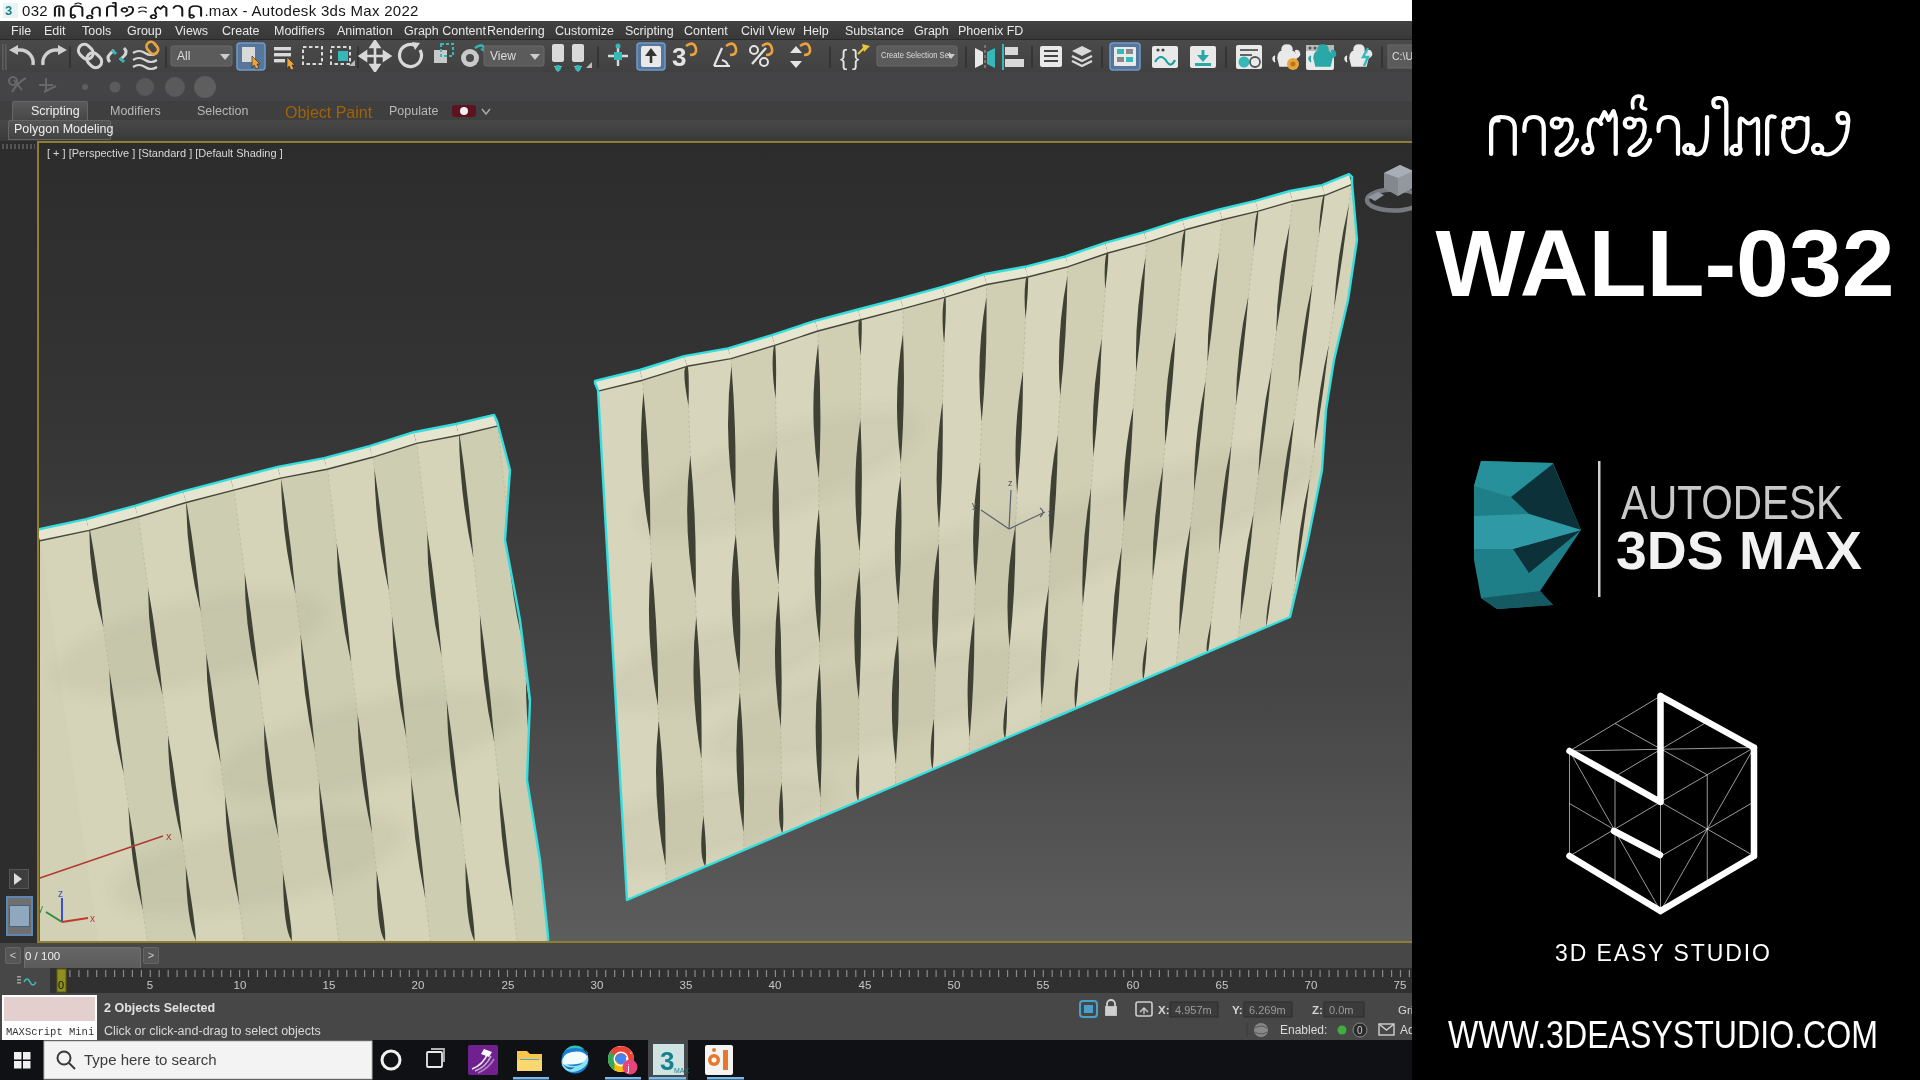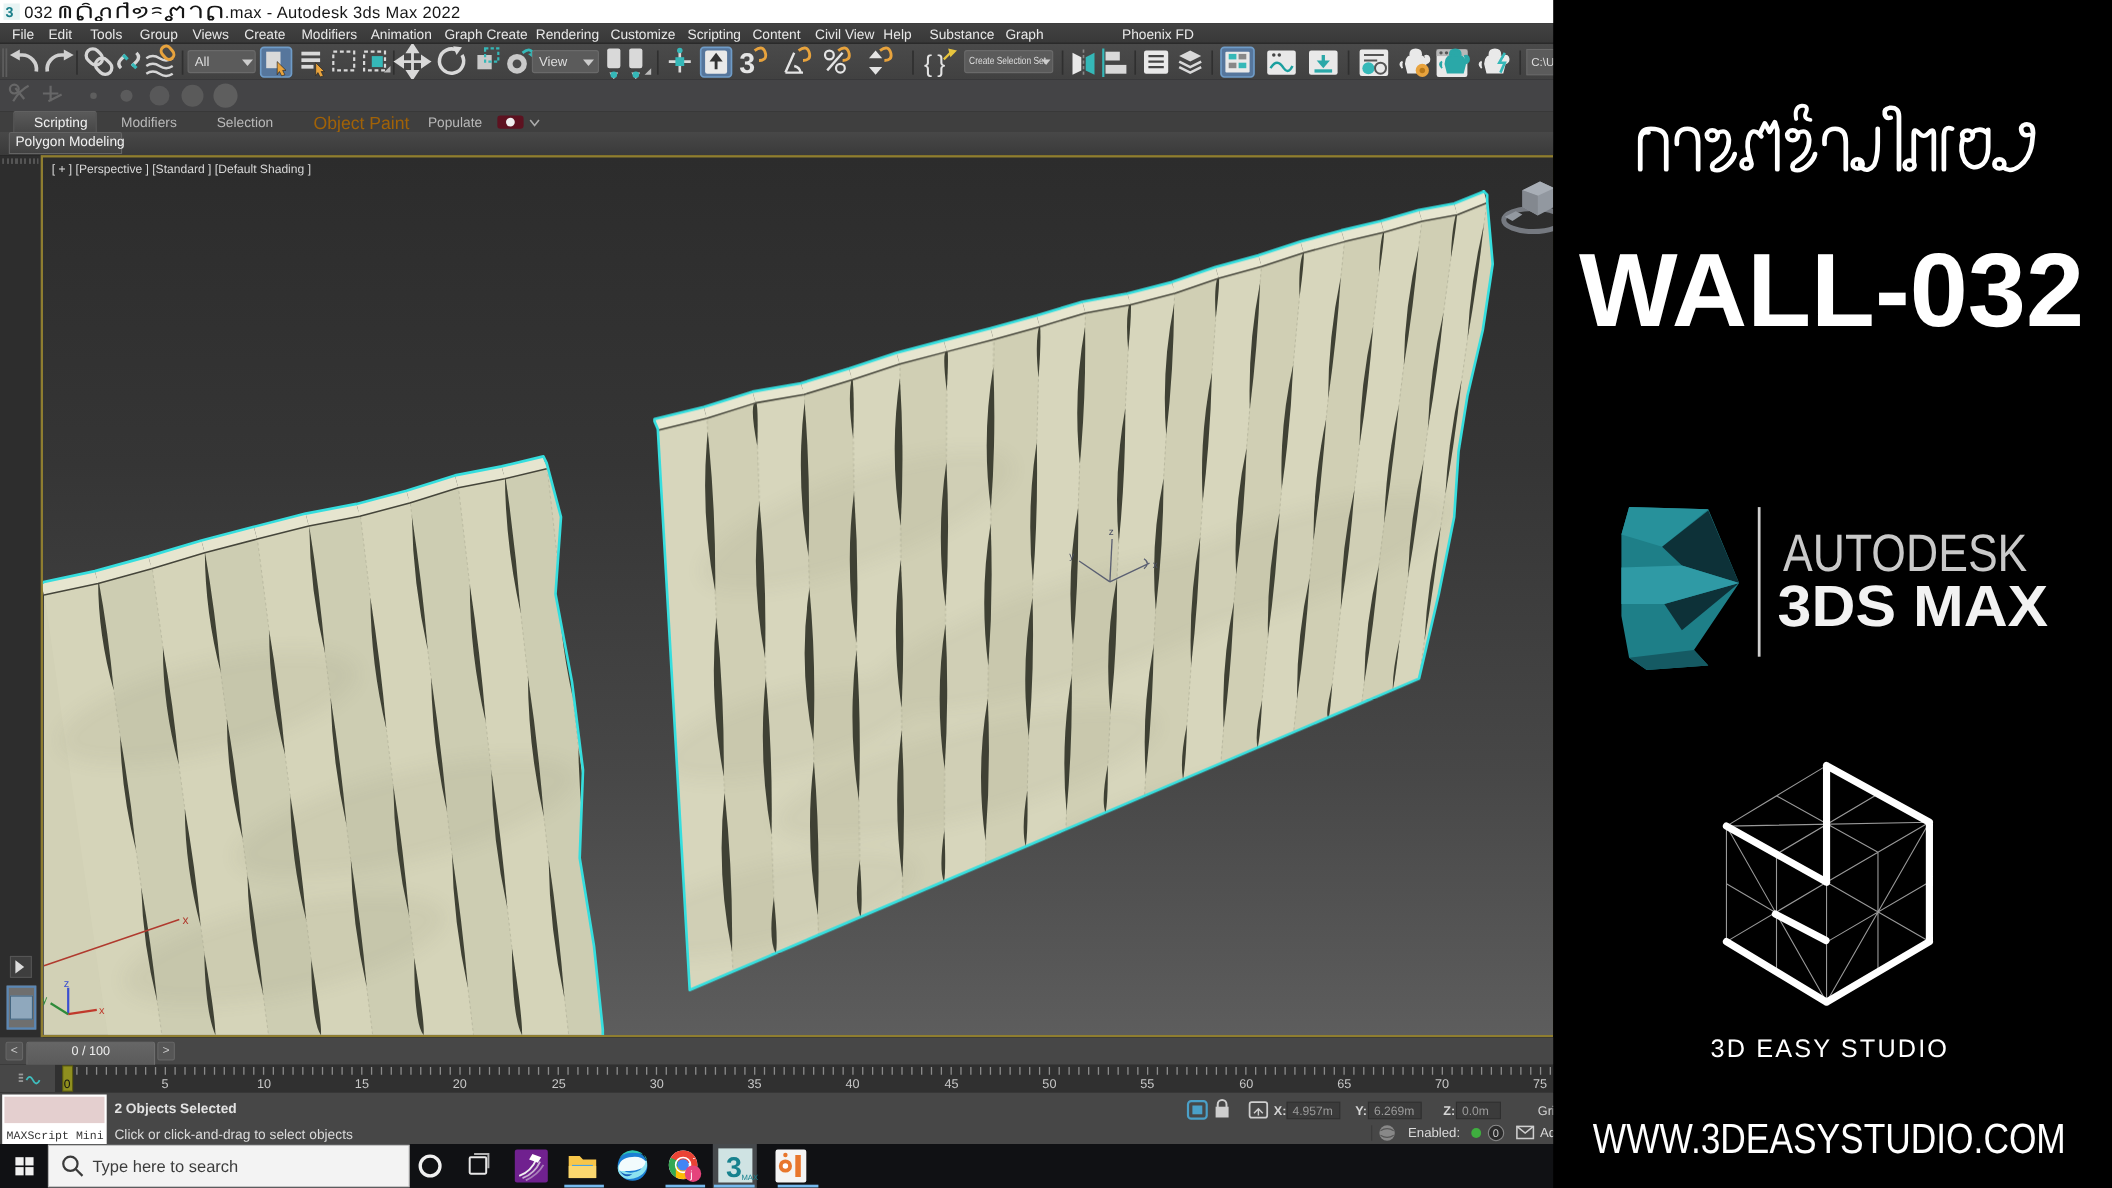--- a/index.html
+++ b/index.html
@@ -30,30 +30,30 @@
       </svg>.max - Autodesk 3ds Max 2022</div>
 <div class="abs" style="left:0;top:21px;width:1920px;height:19px;background:linear-gradient(#424242,#383838);border-bottom:1px solid #2a2a2a"></div>
 <div class="abs" style="left:11px;top:24px;font-size:12.5px;color:#e8e8e8">File</div>
 <div class="abs" style="left:44px;top:24px;font-size:12.5px;color:#e8e8e8">Edit</div>
 <div class="abs" style="left:82px;top:24px;font-size:12.5px;color:#e8e8e8">Tools</div>
 <div class="abs" style="left:127px;top:24px;font-size:12.5px;color:#e8e8e8">Group</div>
 <div class="abs" style="left:175px;top:24px;font-size:12.5px;color:#e8e8e8">Views</div>
 <div class="abs" style="left:222px;top:24px;font-size:12.5px;color:#e8e8e8">Create</div>
 <div class="abs" style="left:274px;top:24px;font-size:12.5px;color:#e8e8e8">Modifiers</div>
 <div class="abs" style="left:337px;top:24px;font-size:12.5px;color:#e8e8e8">Animation</div>
-<div class="abs" style="left:404px;top:24px;font-size:12.5px;color:#e8e8e8">Graph Create</div>
+<div class="abs" style="left:404px;top:24px;font-size:12.5px;color:#e8e8e8">Graph Content</div>
 <div class="abs" style="left:487px;top:24px;font-size:12.5px;color:#e8e8e8">Rendering</div>
 <div class="abs" style="left:555px;top:24px;font-size:12.5px;color:#e8e8e8">Customize</div>
 <div class="abs" style="left:625px;top:24px;font-size:12.5px;color:#e8e8e8">Scripting</div>
 <div class="abs" style="left:684px;top:24px;font-size:12.5px;color:#e8e8e8">Content</div>
 <div class="abs" style="left:741px;top:24px;font-size:12.5px;color:#e8e8e8">Civil View</div>
 <div class="abs" style="left:803px;top:24px;font-size:12.5px;color:#e8e8e8">Help</div>
 <div class="abs" style="left:845px;top:24px;font-size:12.5px;color:#e8e8e8">Substance</div>
 <div class="abs" style="left:914px;top:24px;font-size:12.5px;color:#e8e8e8">Graph</div>
-<div class="abs" style="left:1020px;top:24px;font-size:12.5px;color:#e8e8e8">Phoenix FD</div>
+<div class="abs" style="left:958px;top:24px;font-size:12.5px;color:#e8e8e8">Phoenix FD</div>
 <div class="abs" style="left:0;top:40px;width:1920px;height:32px;background:linear-gradient(#4a4a4a,#414141)"></div>
 <svg class="abs" style="left:0;top:40px" width="1920" height="32" viewBox="0 0 1920 32">
       <g transform="translate(0,-40)">
         <g fill="#5e5e5e">
           <rect x="2" y="44" width="1.6" height="26"></rect>
           <rect x="5" y="44" width="1.6" height="26"></rect>
         </g>
         <g stroke="#cfcfcf" stroke-width="3.4" fill="none">
           <path d="M33,65 a13,13 0 0 0 -13,-15 h-5"></path>
           <path d="M43,65 a13,13 0 0 1 13,-15 h5"></path>
@@ -427,21 +427,21 @@
  <polygon points="18,18 34,10 47,16 47,33 32,41 18,33" fill="#9298a0"></polygon>
  <polygon points="18,18 34,10 47,16 32,23" fill="#a8aeb6"></polygon>
  <polygon points="18,18 32,23 32,41 18,33" fill="#83888f"></polygon>
  <polygon points="2,42 12,37 18,40 9,46" fill="#9298a0"></polygon>
 </g>
 <text x="8" y="14" fill="#d8d8d8" font-size="11" font-family="Liberation Sans, sans-serif">[ + ] [Perspective ] [Standard ] [Default Shading ]</text>
 
 </svg>
 <div class="abs" style="left:0;top:943px;width:1920px;height:25px;background:#474747"></div>
 <div class="abs" style="left:5px;top:947px;width:16px;height:17px;background:#565656;border:1px solid #666;border-radius:2px;color:#ccc;font-size:11px;text-align:center;line-height:15px">&lt;</div>
-<div class="abs" style="left:24px;top:947px;width:117px;height:32px;background:linear-gradient(#666,#555);border:1px solid #6e6e6e;border-radius:2px;color:#eee;font-size:11.5px;text-align:center;line-height:16px">0 / 100</div>
+<div class="abs" style="left:24px;top:947px;width:117px;height:32px;background:linear-gradient(#666,#555);border:1px solid #6e6e6e;border-radius:2px;color:#eee;font-size:11.5px;line-height:16px">0 / 100</div>
 <div class="abs" style="left:143px;top:947px;width:16px;height:17px;background:#565656;border:1px solid #666;border-radius:2px;color:#ccc;font-size:11px;text-align:center;line-height:15px">&gt;</div>
 <div class="abs" style="left:0;top:968px;width:1920px;height:25px;background:#474747"></div>
 <svg class="abs" style="left:0;top:968px" width="1920" height="25" viewBox="0 0 1920 25">
       <rect x="50" y="0" width="1362" height="25" fill="#303030"></rect>
       <g stroke="#3fbdbd" stroke-width="1.6" fill="none">
         <path d="M24,14 q3,-6 6,0 q3,6 6,0"></path>
       </g>
       <g fill="#9a9a9a">
         <rect x="17" y="8" width="4" height="1.6"></rect>
         <rect x="17" y="11" width="4" height="1.6"></rect>

